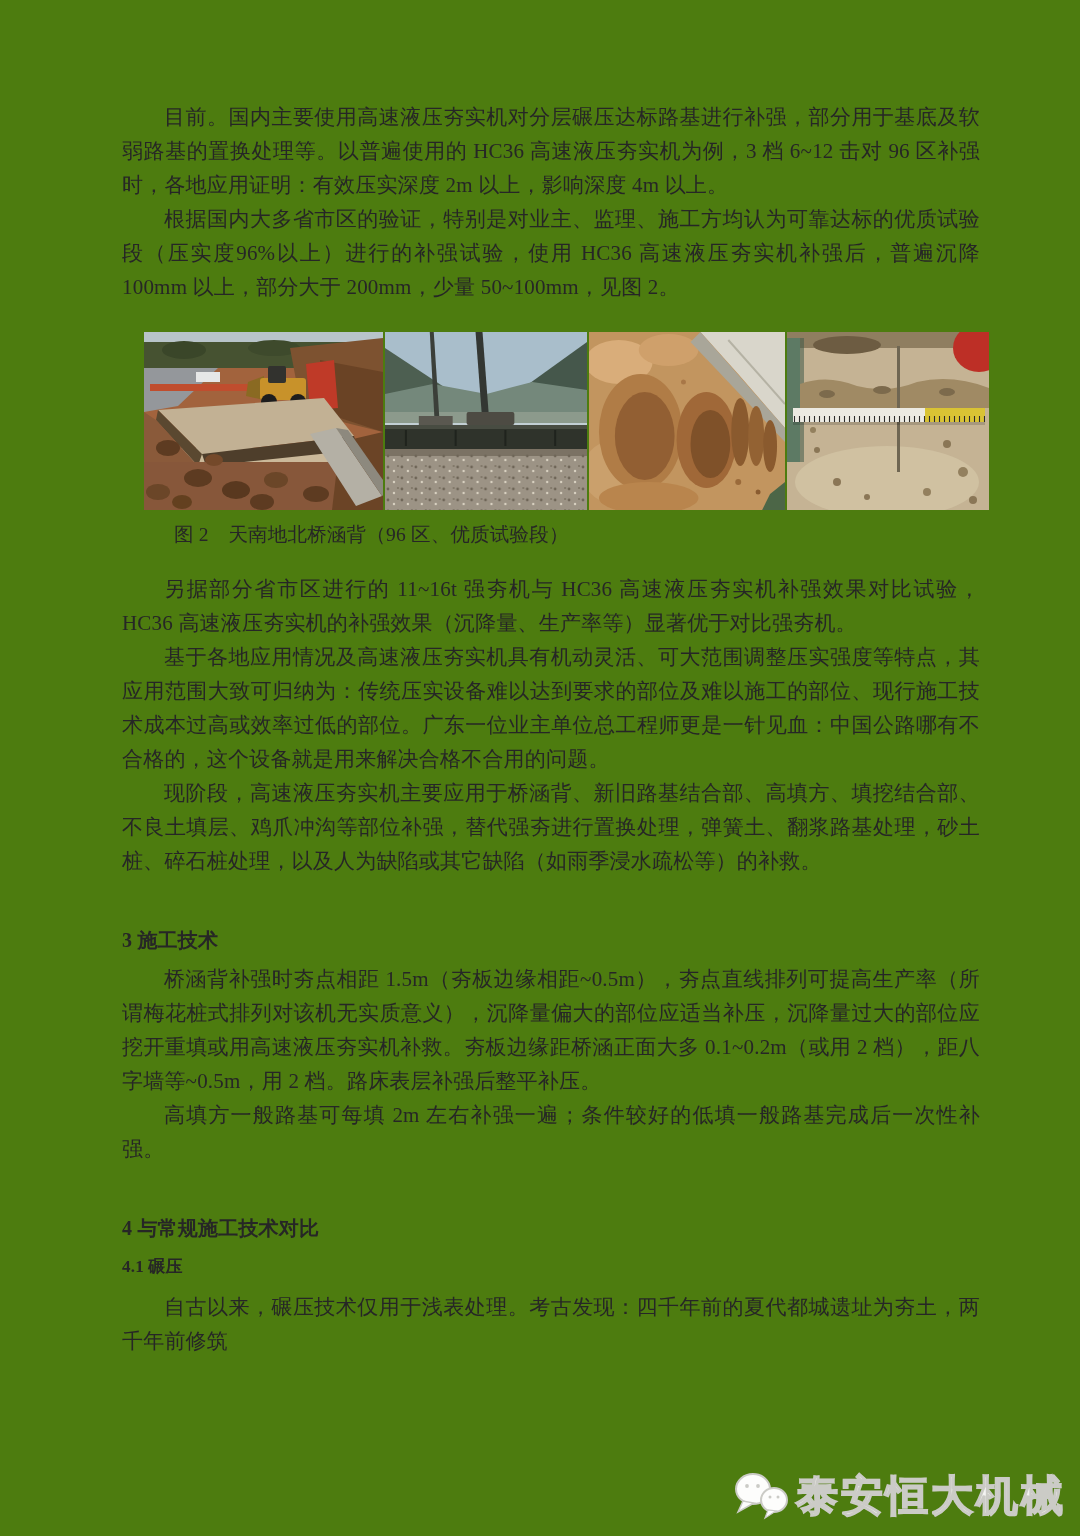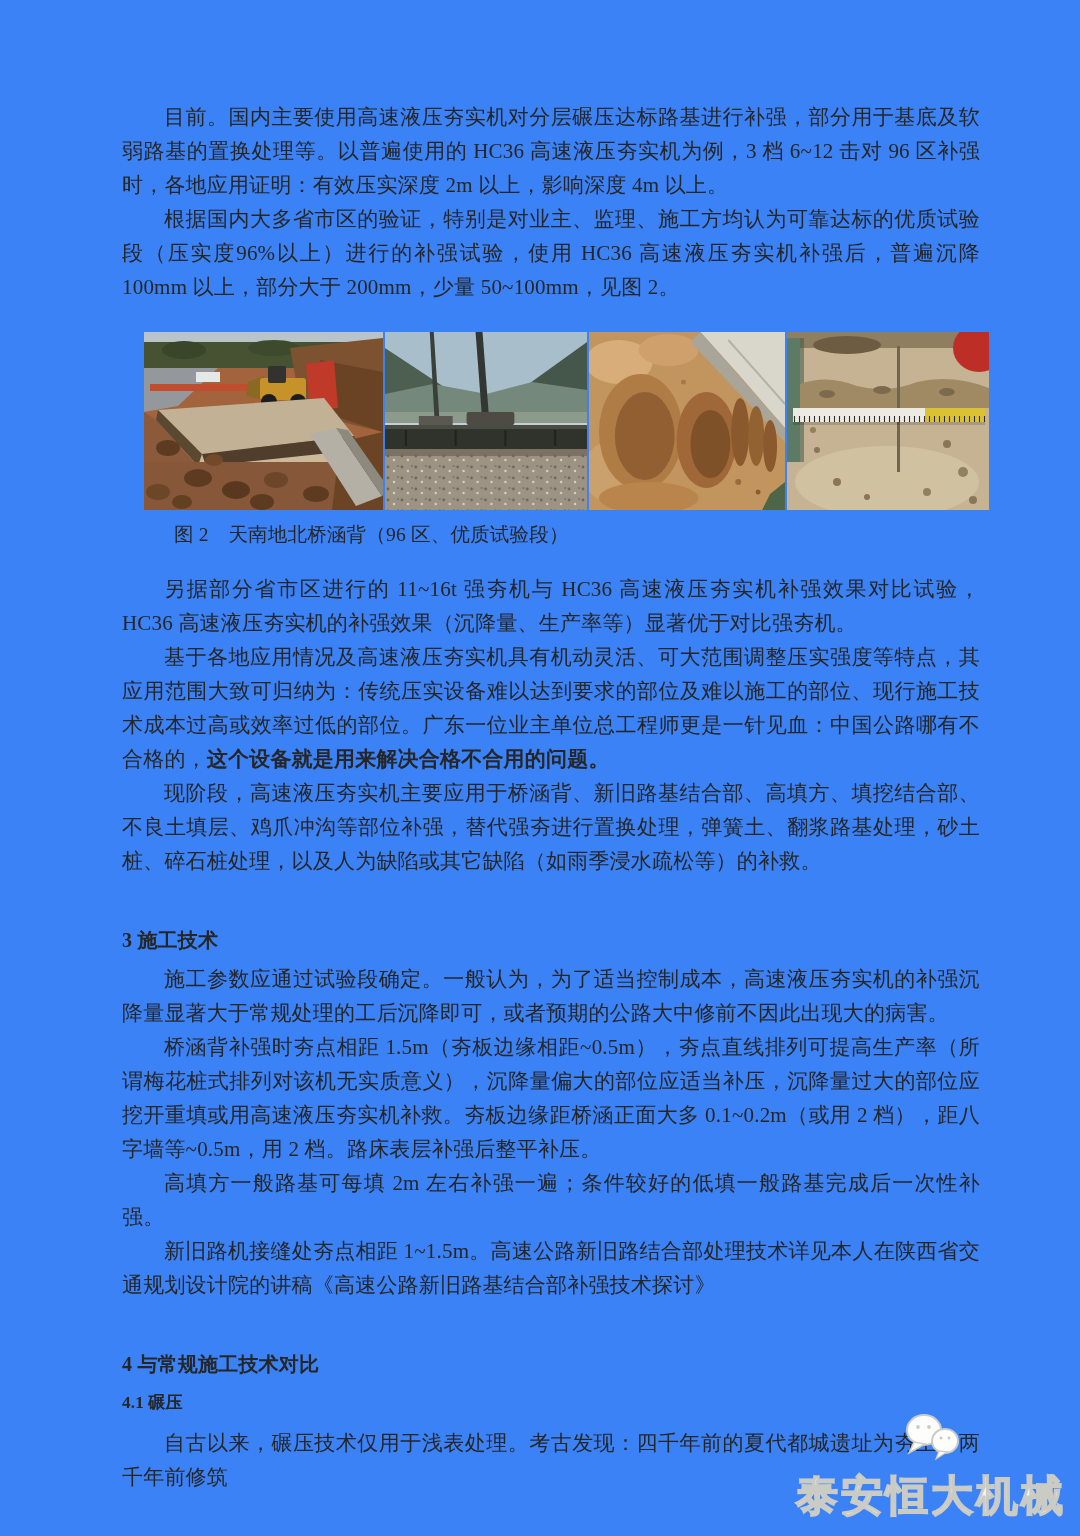--- a/index.html
+++ b/index.html
@@ -1,32 +1,32 @@
 <!DOCTYPE html>
 <html><head>
 <meta charset="utf-8">
 <style>
   html,body{margin:0;padding:0;background:#e9e9e9;}
   .page{
     position:relative;
     width:1080px;height:1536px;
     margin:0 auto;
-    background:#3b82f6;
+    background:#4d7c0f;
     font-family:"Liberation Serif","DejaVu Serif",serif;
     color:#262626;
     overflow:hidden;
   }
   .content{
     position:absolute;left:122px;top:100px;width:858px;
     font-size:21px;line-height:34px;
     text-align:justify;
     letter-spacing:0.2px;
   }
   .para{margin:0;text-indent:2em;}
-  .bold{font-weight:bold;}
+  .bold{font-weight:normal;}
   .h-major{
     font-size:20px;font-weight:bold;
     margin:44px 0 4px 0;line-height:36px;text-indent:0;text-align:left;
   }
   .h-major.second{}
   .h-minor{
     font-size:17px;font-weight:bold;
     margin:4px 0 6px 0;line-height:34px;text-indent:0;text-align:left;
   }
   figure.figure{margin:16px 0 10px 10px;padding:12px;}
@@ -34,21 +34,20 @@
   .photo{height:178px;overflow:hidden;background:#cbb99a;}
   .photo svg{display:block;width:100%;height:100%;}
   .pw1{width:239px;} .pw2{width:202px;} .pw3{width:196px;} .pw4{width:202px;}
   figcaption.caption{
     font-size:19.5px;line-height:30px;margin:10px 0 0 30px;text-align:left;
   }
   .watermark{
     position:absolute;right:14px;bottom:12px;
     display:flex;align-items:center;gap:5px;
     pointer-events:none;
-    flex-direction:column;
   }
   .wm-text{
     font-family:"Liberation Sans","DejaVu Sans",sans-serif;
     font-size:42px;font-weight:bold;letter-spacing:3px;
     color:#f4f4f1;
     -webkit-text-stroke:1.6px #cbcbc6;
     text-shadow:0 0 1px #d6d6d1;
   }
 </style>
 </head>
@@ -196,24 +195,22 @@
     </figure>
 
     <p class="para">另据部分省市区进行的 11~16t 强夯机与 HC36 高速液压夯实机补强效果对比试验，HC36 高速液压夯实机的补强效果（沉降量、生产率等）显著优于对比强夯机。</p>
 
     <p class="para"><span>基于各地应用情况及高速液压夯实机具有机动灵活、可大范围调整压实强度等特点，其应用范围大致可归纳为：传统压实设备难以达到要求的部位及难以施工的部位、现行施工技术成本过高或效率过低的部位。广东一位业主单位总工程师更是一针见血：中国公路哪有不合格的，</span><span class="bold">这个设备就是用来解决合格不合用的问题。</span></p>
 
     <p class="para">现阶段，高速液压夯实机主要应用于桥涵背、新旧路基结合部、高填方、填挖结合部、不良土填层、鸡爪冲沟等部位补强，替代强夯进行置换处理，弹簧土、翻浆路基处理，砂土桩、碎石桩处理，以及人为缺陷或其它缺陷（如雨季浸水疏松等）的补救。</p>
 
     <h2 class="h-major">3 施工技术</h2>
 
-    <p class="para">施工参数应通过试验段确定。一般认为，为了适当控制成本，高速液压夯实机的补强沉降量显著大于常规处理的工后沉降即可，或者预期的公路大中修前不因此出现大的病害。</p>
     <p class="para">桥涵背补强时夯点相距 1.5m（夯板边缘相距~0.5m），夯点直线排列可提高生产率（所谓梅花桩式排列对该机无实质意义），沉降量偏大的部位应适当补压，沉降量过大的部位应挖开重填或用高速液压夯实机补救。夯板边缘距桥涵正面大多 0.1~0.2m（或用 2 档），距八字墙等~0.5m，用 2 档。路床表层补强后整平补压。</p>
     <p class="para">高填方一般路基可每填 2m 左右补强一遍；条件较好的低填一般路基完成后一次性补强。</p>
-    <p class="para">新旧路机接缝处夯点相距 1~1.5m。高速公路新旧路结合部处理技术详见本人在陕西省交通规划设计院的讲稿《高速公路新旧路基结合部补强技术探讨》</p>
 
     <h2 class="h-major second">4 与常规施工技术对比</h2>
     <h3 class="h-minor">4.1 碾压</h3>
 
     <p class="para">自古以来，碾压技术仅用于浅表处理。考古发现：四千年前的夏代都城遗址为夯土，两千年前修筑</p>
 
   </div>
 
   <div class="watermark">
     <svg width="62" height="52" viewBox="0 0 62 52">

